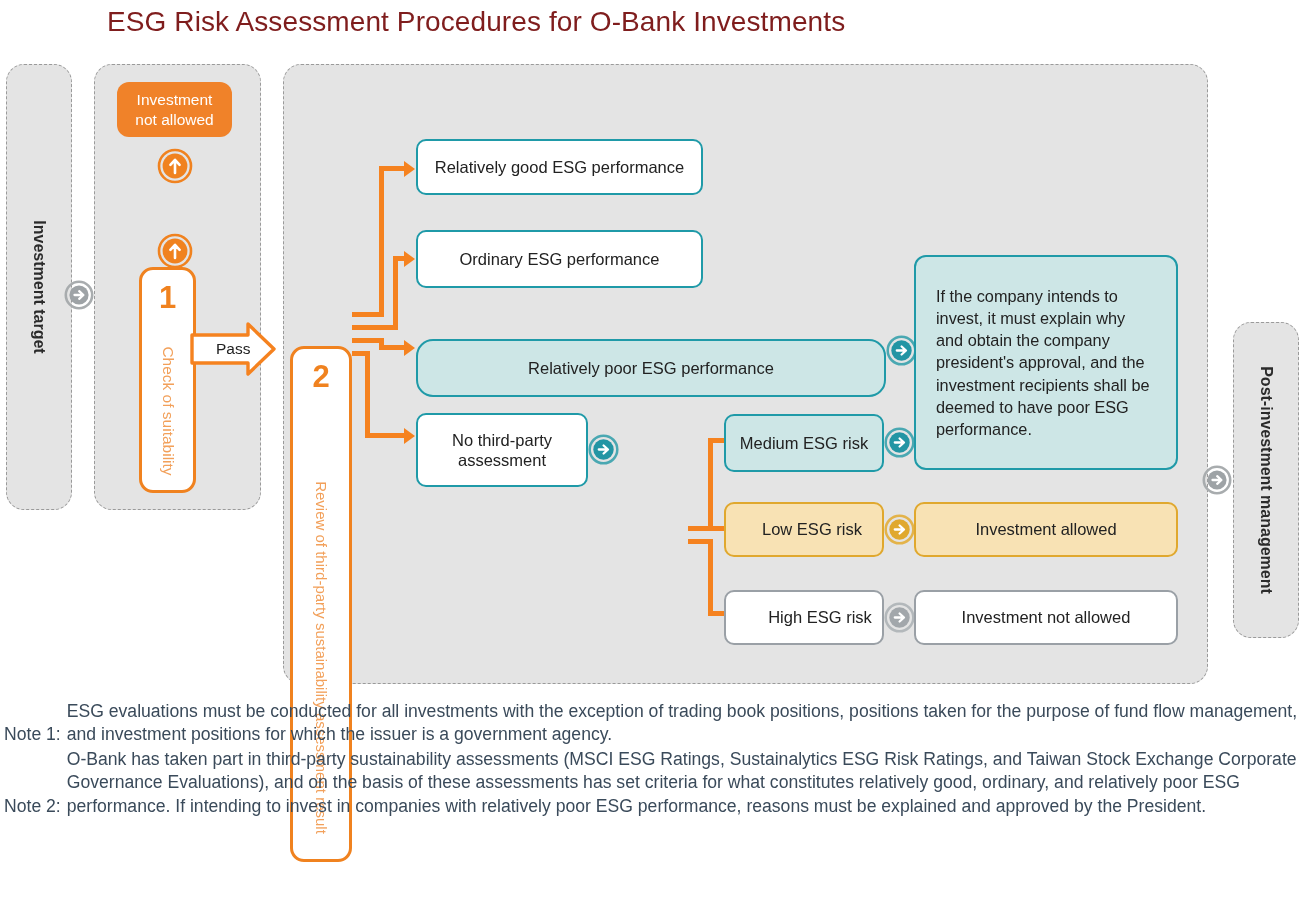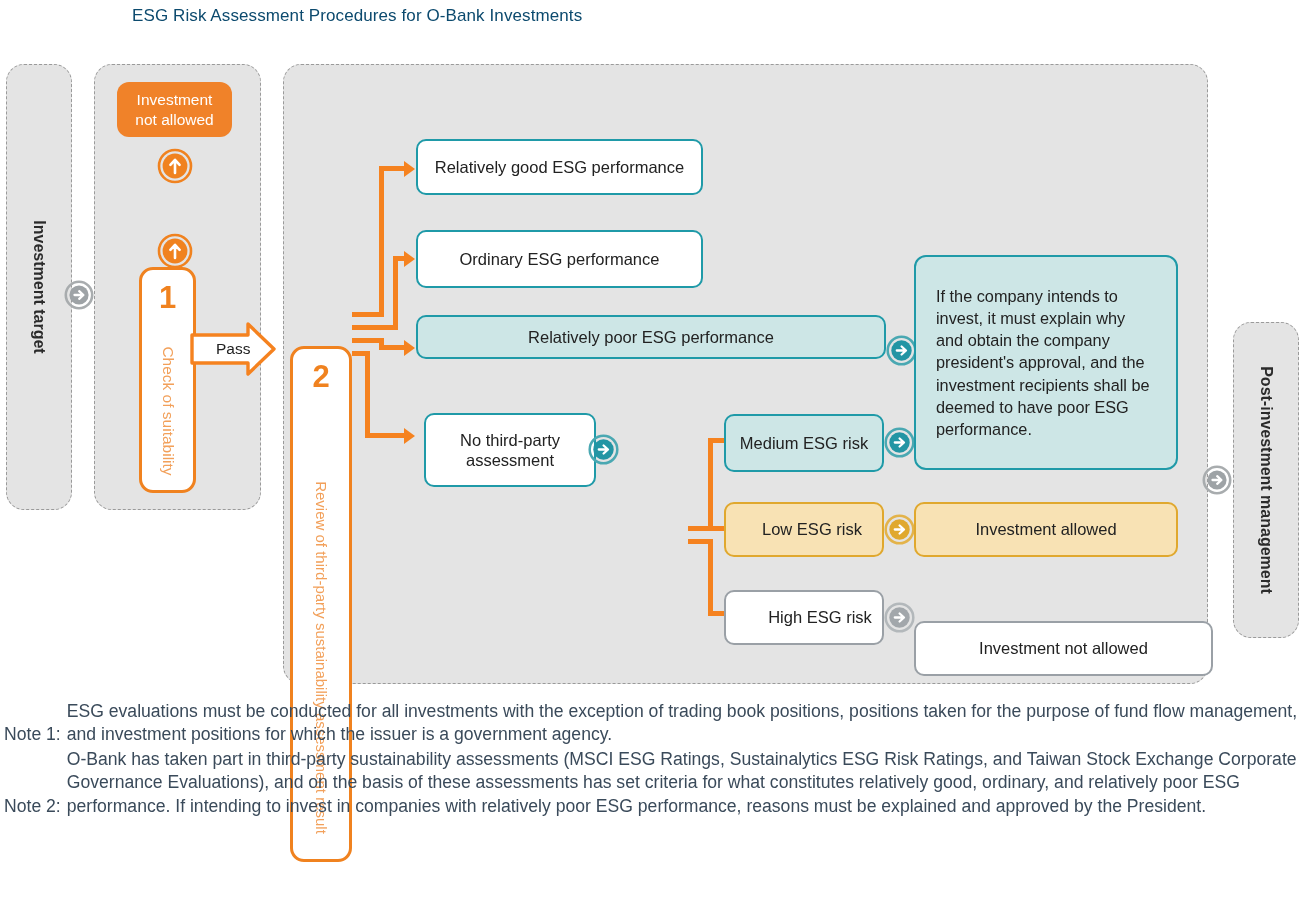--- a/index.html
+++ b/index.html
@@ -12,23 +12,23 @@
     position: relative;
     width: 1303px;
     height: 900px;
     overflow: hidden;
     background: #ffffff;
   }
 
   
   #title {
     position: absolute;
-    left: 132px; top: 6px;
-    font-size: 17px;
-    color: #0c4a6e;
+    left: 107px; top: 6px;
+    font-size: 28px;
+    color: #7f1d1d;
     letter-spacing: 0.1px;
     white-space: nowrap;
   }
 
   
   .abs { position: absolute; }
 
   
   .lane {
     background: #e4e4e4;
@@ -209,25 +209,25 @@
   <div class="arrowhead" style="left:404px; top:427.5px;"></div>
 
   <div class="box box-teal abs" style="left:416px; top:139px; width:287px; height:56px; font-size:16.5px;">
     <span>Relatively good ESG performance</span>
   </div>
 
   <div class="box box-teal abs" style="left:416px; top:230px; width:287px; height:58px; font-size:16.5px;">
     <span>Ordinary ESG performance</span>
   </div>
 
-  <div class="box box-teal-fill abs" style="left:416px; top:315px; width:470px; height:44px; font-size:16.5px;">
+  <div class="box box-teal-fill abs" style="left:416px; top:339px; width:470px; height:58px; font-size:16.5px;border-radius:17px;">
     <span>Relatively poor ESG performance</span>
   </div>
 
-  <div class="box box-teal abs" style="left:416px; top:413px; width:172px; height:74px; font-size:16.5px;margin-left:8px;">
+  <div class="box box-teal abs" style="left:416px; top:413px; width:172px; height:74px; font-size:16.5px;">
     <span>No third-party assessment</span>
   </div>
 
   <div class="circ" style="left:886px; top:335px; width:31px; height:31px;">
     <svg width="31" height="31" viewBox="0 0 31 31">
       <circle cx="15.5" cy="15.5" r="13.8" fill="none" stroke="#4aa8b2" stroke-width="2.5"></circle>
       <circle cx="15.5" cy="15.5" r="10.2" fill="#2395a4"></circle>
       <path d="M10.8 15.5 H19.2 M15.6 11.5 L20 15.5 L15.6 19.5" fill="none" stroke="#ffffff" stroke-width="2.3" stroke-linecap="round" stroke-linejoin="round"></path>
     </svg>
   </div>
@@ -289,21 +289,21 @@
   <div class="abs box-teal-fill" style="left:914px; top:255px; width:264px; height:215px; border-radius:12px;
               padding:18px 20px; font-size:16.3px; line-height:1.36; color:#222; text-align:left;
               display:flex; align-items:center;">
     <span>If the company intends to invest, it must explain why and obtain the company president's approval, and the investment recipients shall be deemed to have poor ESG performance.</span>
   </div>
 
   <div class="box box-amber abs" style="left:914px; top:502px; width:264px; height:55px; font-size:16.5px;">
     <span>Investment allowed</span>
   </div>
 
-  <div class="box box-gray abs" style="left:914px; top:590px; width:299px; height:55px; font-size:16.5px;margin-top:31px;">
+  <div class="box box-gray abs" style="left:914px; top:590px; width:264px; height:55px; font-size:16.5px;">
     <span>Investment not allowed</span>
   </div>
 
   <div class="circ" style="left:1202px; top:465px; width:30px; height:30px;">
     <svg width="30" height="30" viewBox="0 0 30 30">
       <circle cx="15" cy="15" r="13.2" fill="none" stroke="#a8acae" stroke-width="2.6"></circle>
       <circle cx="15" cy="15" r="9.6" fill="#9ea3a6"></circle>
       <path d="M10.5 15 H18.6 M15.2 11.2 L19.4 15 L15.2 18.8" fill="none" stroke="#ffffff" stroke-width="2.3" stroke-linecap="round" stroke-linejoin="round"></path>
     </svg>
   </div>

